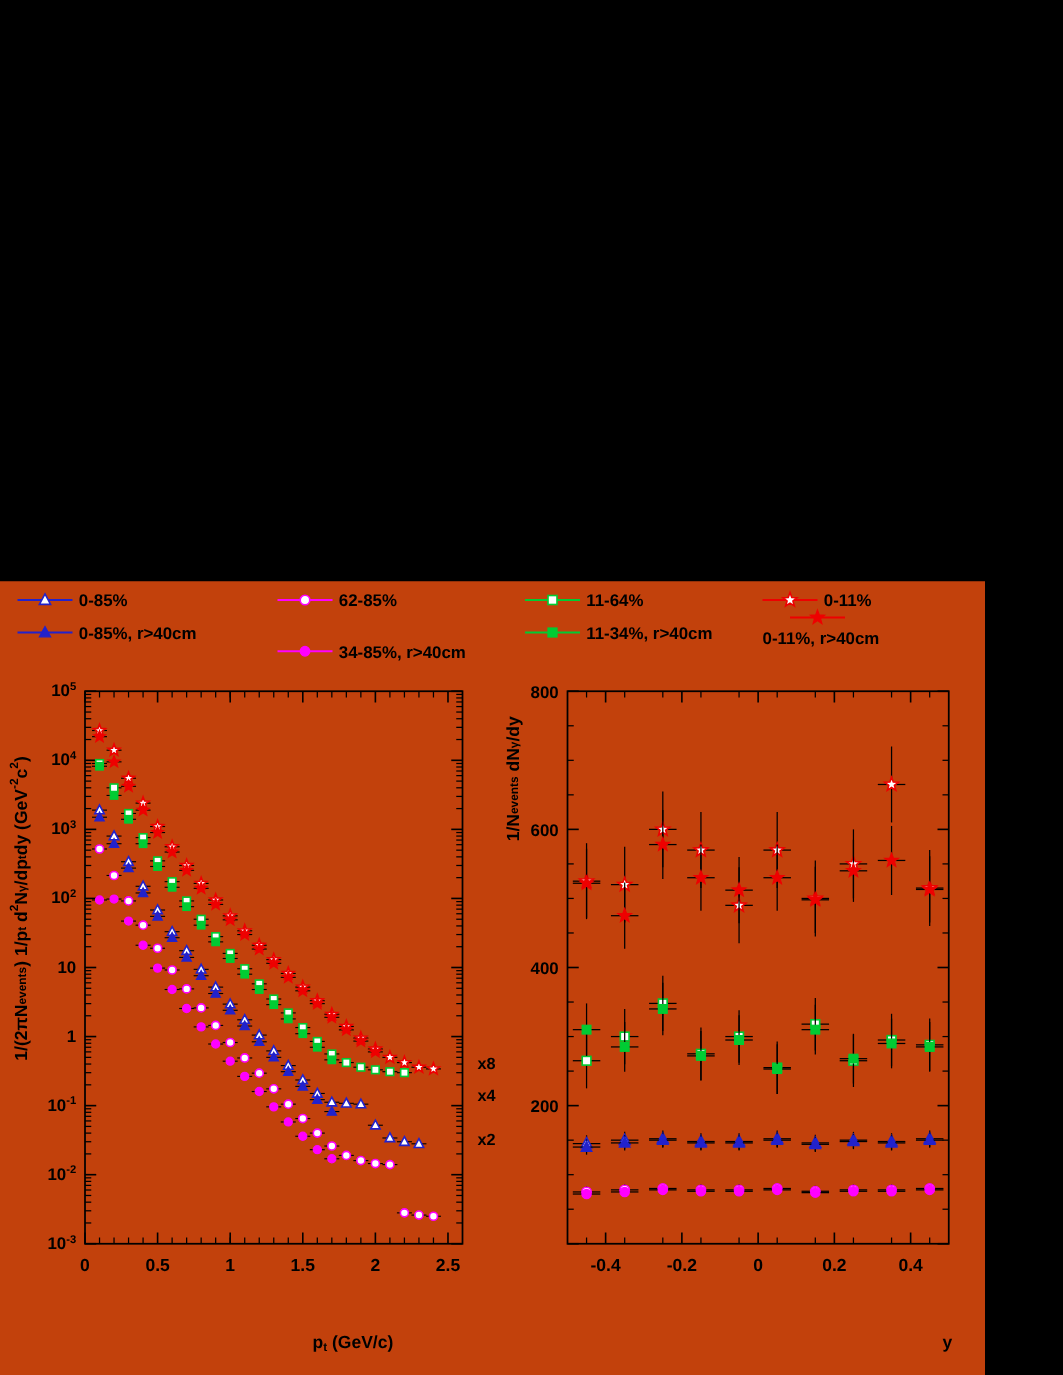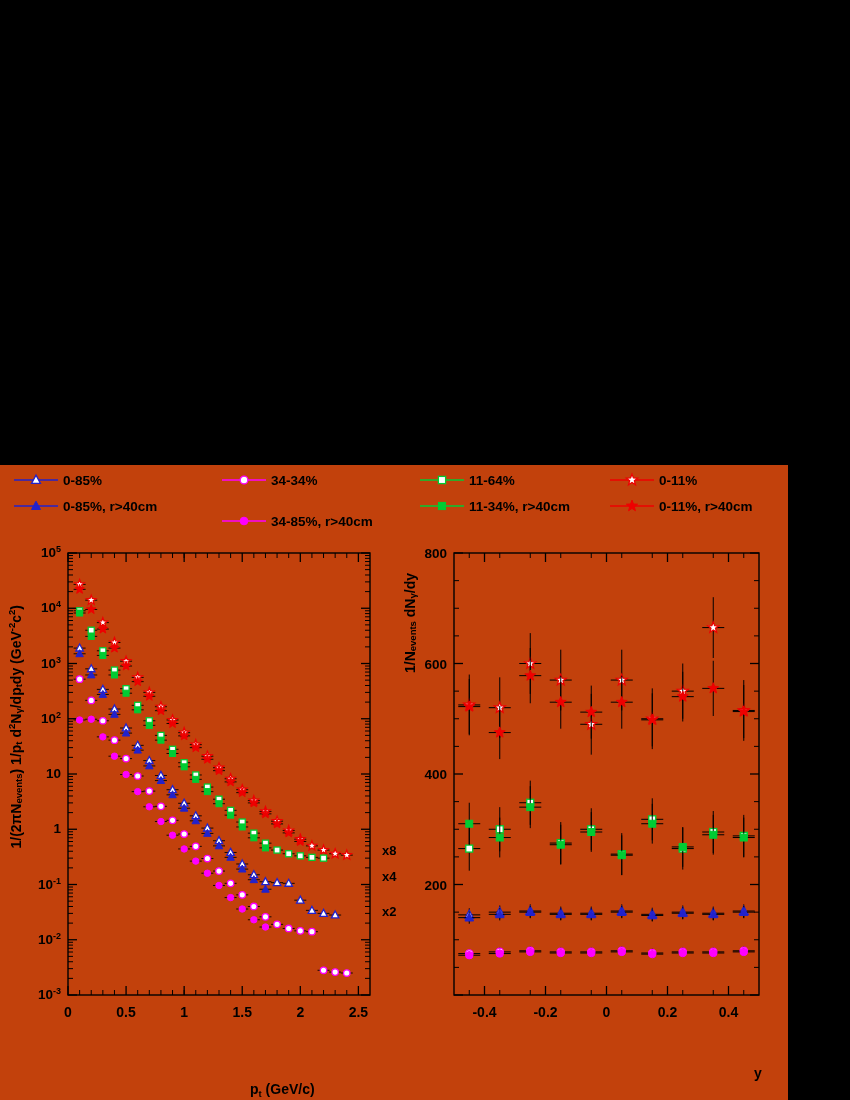--- a/index.html
+++ b/index.html
@@ -75,21 +75,21 @@
       </div>
       <div class="legend-entry" style="left: 222px; top: 6px;">
         <span class="legend-marker">
           <svg width="44" height="18">
             <line x1="0" y1="9" x2="44" y2="9" stroke="#ff00ff" stroke-width="1.6"></line>
             <g>
               <circle cx="22" cy="9" r="3.844" fill="#ffffff" stroke="#ff00ff" stroke-width="1.3"></circle>
             </g>
           </svg>
         </span>
-        <span>34-34%</span>
+        <span>62-85%</span>
       </div>
       <div class="legend-entry" style="left: 420px; top: 6px;">
         <span class="legend-marker">
           <svg width="44" height="18">
             <line x1="0" y1="9" x2="44" y2="9" stroke="#00cc33" stroke-width="1.6"></line>
             <g>
               <rect x="18.404" y="5.404" width="7.191999999999999" height="7.191999999999999" fill="#ffffff" stroke="#00cc33" stroke-width="1.3"></rect>
             </g>
           </svg>
         </span>
@@ -132,21 +132,21 @@
         <span class="legend-marker">
           <svg width="44" height="18">
             <line x1="0" y1="9" x2="44" y2="9" stroke="#00cc33" stroke-width="1.6"></line>
             <g>
               <rect x="18.404" y="5.404" width="7.191999999999999" height="7.191999999999999" fill="#00cc33" stroke="#00cc33" stroke-width="1"></rect>
             </g>
           </svg>
         </span>
         <span>11-34%, r&gt;40cm</span>
       </div>
-      <div class="legend-entry" style="left: 610px; top: 32px;">
+      <div class="legend-entry" style="left: 610px; top: 20px; flex-direction: column;">
         <span class="legend-marker">
           <svg width="44" height="18">
             <line x1="0" y1="9" x2="44" y2="9" stroke="#ee0000" stroke-width="1.6"></line>
             <g>
               <polygon points="22.00,3.11 23.46,6.99 27.60,7.18 24.36,9.77 25.46,13.77 22.00,11.48 18.54,13.77 19.64,9.77 16.40,7.18 20.54,6.99" fill="#ee0000" stroke="#ee0000" stroke-width="1"></polygon>
             </g>
           </svg>
         </span>
         <span>0-11%, r&gt;40cm</span>
       </div>
@@ -1039,21 +1039,21 @@
           </g>
           <line x1="259.46153846153845" y1="392.01769709385036" x2="271.46153846153845" y2="392.01769709385036" stroke="#000" stroke-width="0.9"></line>
           <g>
             <circle cx="265.46153846153845" cy="392.01769709385036" r="3.224" fill="#ff00ff" stroke="#ff00ff" stroke-width="1"></circle>
           </g>
         </g>
         <text x="382" y="320.065476705516" font-family="&quot;Liberation Sans&quot;, sans-serif" font-size="13" fill="#000" text-anchor="start" font-weight="bold">x8</text>
         <text x="382" y="345.58441787651765" font-family="&quot;Liberation Sans&quot;, sans-serif" font-size="13" fill="#000" text-anchor="start" font-weight="bold">x4</text>
         <text x="382" y="381.1021048217467" font-family="&quot;Liberation Sans&quot;, sans-serif" font-size="13" fill="#000" text-anchor="start" font-weight="bold">x2</text>
       </svg>
-    <div class="axis-label" style="left:250px; top:530px;margin-top:16px;">p<sub>t</sub> (GeV/c)</div>
+    <div class="axis-label" style="left:250px; top:530px;">p<sub>t</sub> (GeV/c)</div>
     <div class="axis-label" style="left:6px; top:70px; width:22px; writing-mode:vertical-rl; transform:rotate(180deg); text-align:left; white-space:nowrap;">
       1/(2πN<sub>events</sub>) 1/p<sub>t</sub> d<sup>2</sup>N<sub>γ</sub>/dp<sub>t</sub>dy (GeV<sup>-2</sup>c<sup>2</sup>)
     </div>
   </div>
 
   <div id="right-panel-wrap" style="position:absolute; left:394px; top:70px; width:394px; height:565px;">
     <svg id="right-svg" width="394" height="565">
         <rect x="60" y="18" width="305" height="442" fill="none" stroke="#000" stroke-width="1.4"></rect>
         <line x1="90.5" y1="460" x2="90.5" y2="451" stroke="#000" stroke-width="1.3"></line>
         <line x1="90.5" y1="18" x2="90.5" y2="27" stroke="#000" stroke-width="1.3"></line>

